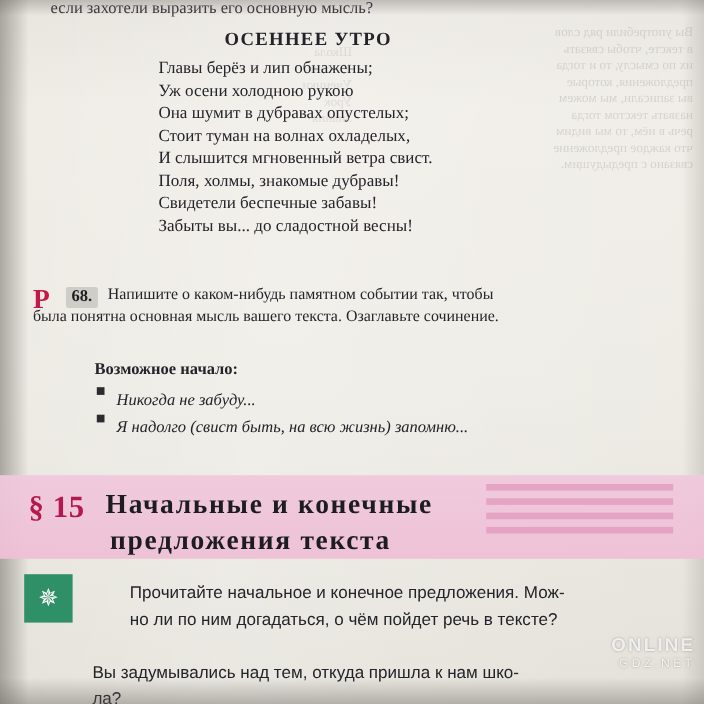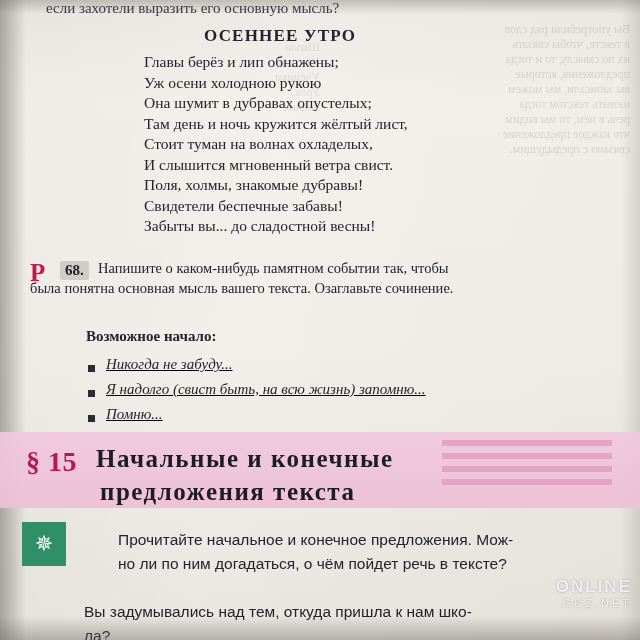--- a/index.html
+++ b/index.html
@@ -118,23 +118,22 @@
     color: #23232a;
   }
   .bullets {
     position: absolute;
     left: 58px;
     top: 96px;
     width: 520px;
   }
   .bullet-row {
     display: flex;
-    align-items: flex-end;
+    align-items: flex-start;
     margin-bottom: 5px;
-    text-decoration: underline;
   }
   .bullet-sq {
     width: 7px;
     height: 7px;
     background: #2b2b30;
     margin-right: 11px;
     flex: 0 0 auto;
     position: relative;
     top: -2px;
   }
@@ -293,21 +292,20 @@
 Урок
 Знания</div>
 
   <div class="top-line">если захотели выразить его основную мысль?</div>
 
   <div class="poem">
     <div class="poem-title">ОСЕННЕЕ УТРО</div>
     <div class="poem-line">Главы берёз и лип обнажены;</div>
     <div class="poem-line">Уж осени холодною рукою</div>
     <div class="poem-line">Она шумит в дубравах опустелых;</div>
-    <div class="poem-line">Там день и ночь кружится жёлтый лист,</div>
     <div class="poem-line">Стоит туман на волнах охладелых,</div>
     <div class="poem-line">И слышится мгновенный ветра свист.</div>
     <div class="poem-line">Поля, холмы, знакомые дубравы!</div>
     <div class="poem-line">Свидетели беспечные забавы!</div>
     <div class="poem-line">Забыты вы... до сладостной весны!</div>
   </div>
 
   <div class="ex-block">
     <div class="ex-r">Р</div>
     <div class="ex-num-box">68.</div>
@@ -318,24 +316,20 @@
     <div class="vozm">Возможное начало:</div>
     <div class="bullets">
       <div class="bullet-row">
         <span class="bullet-sq"></span>
         <span class="bullet-text">Никогда не забуду...</span>
       </div>
       <div class="bullet-row">
         <span class="bullet-sq"></span>
         <span class="bullet-text">Я надолго (свист быть, на всю жизнь) запомню...</span>
       </div>
-      <div class="bullet-row">
-        <span class="bullet-sq"></span>
-        <span class="bullet-text">Помню...</span>
-      </div>
     </div>
   </div>
 
   <div class="sect-band"></div>
   <div class="sect-stripes">
     <i></i>
       <i></i>
       <i></i>
       <i></i>
   </div>

